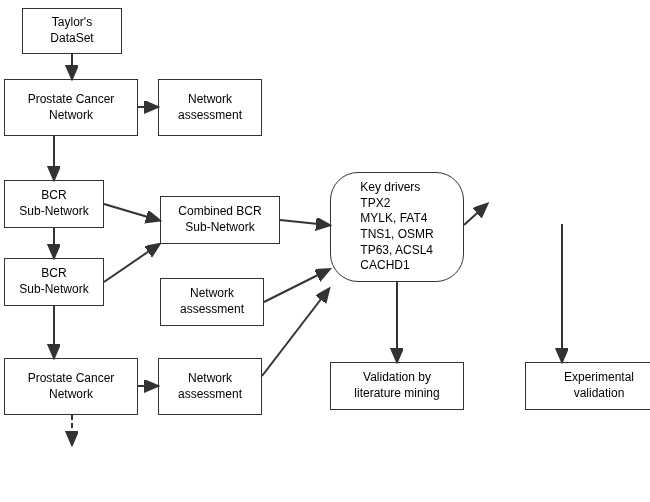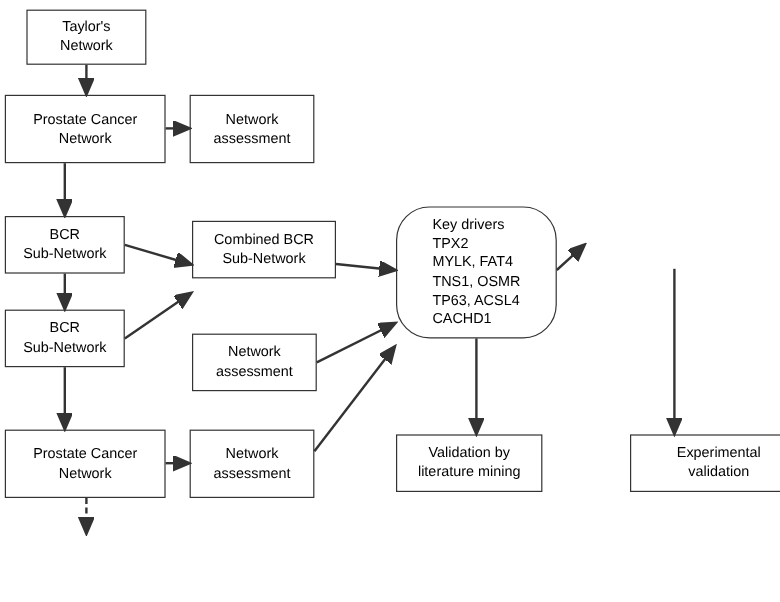--- a/index.html
+++ b/index.html
@@ -45,36 +45,36 @@
       stroke: #333;
     }
   </style>
 </head>
 <body>
 
 <div class="diagram">
 
   <div class="box" style="left:22px; top:8px; width:100px; height:46px;">
     <span>Taylor's
-Network</span>
+DataSet</span>
   </div>
 
   <div class="box" style="left:4px; top:79px; width:134px; height:57px;">
     <span>Prostate Cancer<br>Network</span>
   </div>
 
   <div class="box" style="left:158px; top:79px; width:104px; height:57px;">
     <span>Network<br>assessment</span>
   </div>
 
   <div class="box" style="left:4px; top:180px; width:100px; height:48px;">
     <span>BCR<br>Sub-Network</span>
   </div>
 
-  <div class="box" style="left:160px; top:184px; width:120px; height:48px;">
+  <div class="box" style="left:160px; top:196px; width:120px; height:48px;">
     <span>Combined BCR<br>Sub-Network</span>
   </div>
 
   <div class="box" style="left:4px; top:258px; width:100px; height:48px;">
     <span>BCR<br>Sub-Network</span>
   </div>
 
   <div class="box" style="left:160px; top:278px; width:104px; height:48px;">
     <span>Network<br>assessment</span>
   </div>
@@ -86,21 +86,21 @@
   <div class="box" style="left:158px; top:358px; width:104px; height:57px;">
     <span>Network<br>assessment</span>
   </div>
 
 
   <div class="box" style="left:330px; top:172px; width:134px; height:110px;border-radius:28px;">
     <span style="text-align:left;">Key drivers<br>TPX2<br>MYLK, FAT4<br>TNS1, OSMR<br>TP63, ACSL4<br>CACHD1</span>
   </div>
 
 
-  <div class="box" style="left:330px; top:362px; width:122px; height:48px;">
+  <div class="box" style="left:330px; top:362px; width:134px; height:48px;">
     <span>Validation by<br>literature mining</span>
   </div>
 
   <div class="box" style="left:488px; top:362px; width:148px; height:48px;margin-left:37px;">
     <span>Experimental<br>validation</span>
   </div>
 
   <svg class="arrows">
     <defs>
       <marker id="arrow" markerWidth="8" markerHeight="8" refX="6" refY="3" orient="auto">

